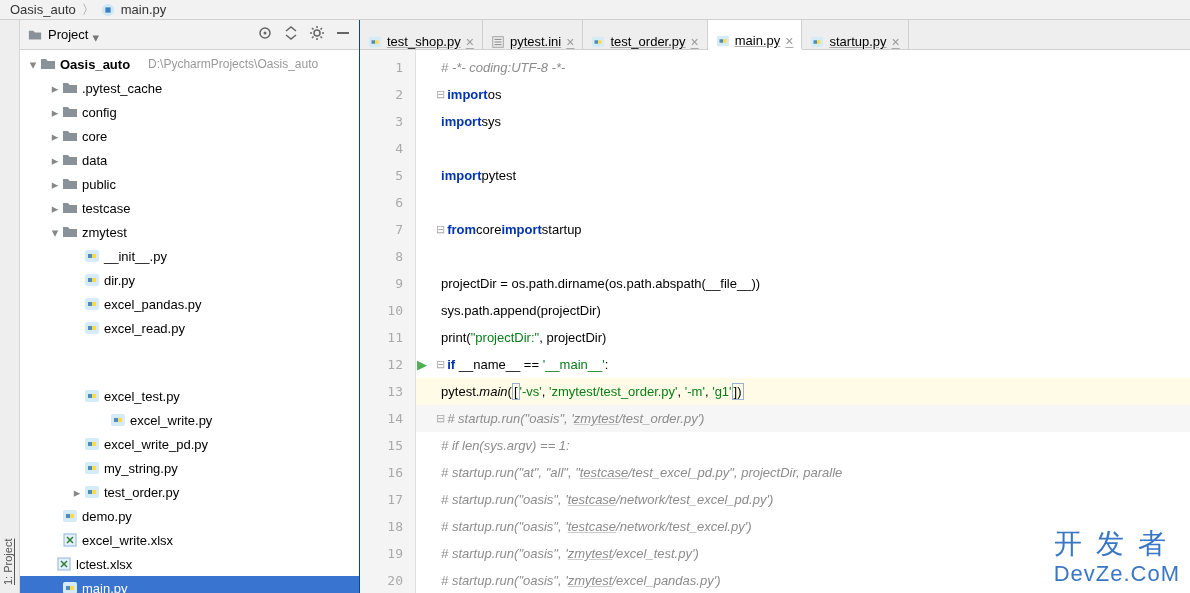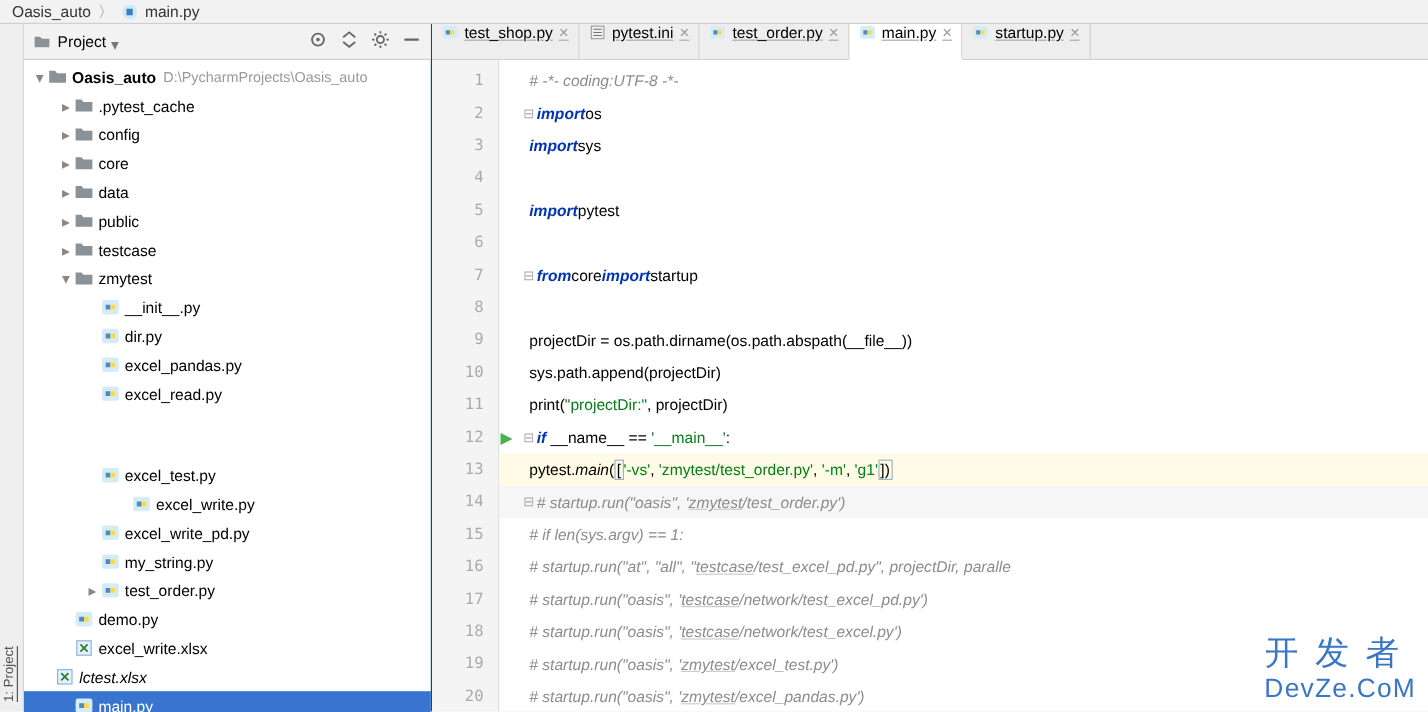--- a/index.html
+++ b/index.html
@@ -29,45 +29,45 @@
 .project-header .tool-icon { margin-left: 10px; color: #666; }
 
 
 .tree { flex: 1; overflow: auto; padding: 2px 0; }
 .tree-row { display: flex; align-items: center; height: 24px; padding-left: 4px; cursor: pointer; white-space: nowrap; }
 .tree-row.selected { background: #3874d0; color: #fff; }
 .tree-row .arrow { width: 14px; height: 14px; display: flex; align-items: center; justify-content: center; color: #888; }
 .tree-row.selected .arrow { color: #fff; }
 .tree-row .icon { width: 16px; height: 16px; margin-right: 4px; display: flex; align-items: center; justify-content: center; }
 .tree-row .label { font-size: 13px; }
-.tree-row .path { color: #999; margin-left: 6px; font-size: 12px; }
+.tree-row .path { color: #999; margin-left: 18px; font-size: 12px; }
 .tree-row.bold .label { font-weight: bold; }
 
 
 .editor-area { flex: 1; display: flex; flex-direction: column; background: #fff; }
 
 
 .tabs { height: 30px; display: flex; align-items: stretch; background: #eeeeee; border-bottom: 1px solid #d0d0d0; }
-.tab { display: flex; align-items: flex-start; padding: 0 8px; border-right: 1px solid #d0d0d0; cursor: pointer; gap: 5px; background: #eeeeee; text-decoration: underline; text-decoration-color: #aaa; }
+.tab { display: flex; align-items: flex-end; padding: 0 8px; border-right: 1px solid #d0d0d0; cursor: pointer; gap: 5px; background: #eeeeee; text-decoration: underline; text-decoration-color: #aaa; }
 .tab.active { background: #fff; border-bottom: 2px solid #fff; margin-bottom: -1px; }
 .tab .close { color: #999; font-size: 14px; line-height: 1; }
 .tab .ficon { width: 14px; height: 14px; }
 
 
 .editor-body { flex: 1; display: flex; overflow: hidden; position: relative; }
 .gutter { width: 56px; background: #f4f4f4; border-right: 1px solid #e0e0e0; padding-top: 4px; }
 .gutter-row { height: 27px; display: flex; align-items: center; justify-content: flex-end; padding-right: 12px; color: #aaa; font-family: "Consolas", monospace; font-size: 13px; position: relative; }
 .gutter-row .run-marker { position: absolute; right: -12px; color: #4caf50; }
 .code { flex: 1; padding-top: 4px; overflow: hidden; font-family: "Consolas", "Menlo", monospace; font-size: 15px; position: relative; }
 .code-line { height: 27px; display: flex; align-items: center; padding-left: 20px; white-space: pre; }
 .code-line.hl { background: #fffbe6; }
 .code-line.hl2 { background: #f6f6f6; }
 
 
-.kw { color: #0033b3; font-weight: bold; font-style: italic; }
+.kw { color: #0033b3; font-weight: bold; }
 .str { color: #067d17; }
 .cmt { color: #8c8c8c; font-style: italic; }
 .builtin { color: #000; }
 .call { font-style: italic; }
 .ul { text-decoration: underline; text-decoration-color: #ccc; }
 .fold-icon { color: #aaa; margin-right: 2px; font-size: 11px; }
 .caret-box { border: 1px solid #99b4d1; padding: 0 1px; }
 
 
 .watermark { position: absolute; right: 10px; bottom: 6px; text-align: right; font-family: "SimHei", sans-serif; color: #3976c3; line-height: 1.2; pointer-events: none; }
@@ -310,21 +310,21 @@
         <div class="tree-row" style="padding-left: 28px;">
           <span class="arrow"></span>
           <span class="icon">
             <svg viewBox="0 0 16 16">
               <rect x="2" y="2" width="12" height="12" fill="#e5f0fb" stroke="#8fb5da"></rect>
               <path d="M5 5l6 6M11 5l-6 6" stroke="#2e7d32" stroke-width="1.5"></path>
             </svg>
           </span>
           <span class="label">excel_write.xlsx</span>
         </div>
-        <div class="tree-row" style="padding-left: 12px; font-style: italic;">
+        <div class="tree-row" style="padding-left: 22px;">
           <span class="arrow"></span>
           <span class="icon">
             <svg viewBox="0 0 16 16">
               <rect x="2" y="2" width="12" height="12" fill="#e5f0fb" stroke="#8fb5da"></rect>
               <path d="M5 5l6 6M11 5l-6 6" stroke="#2e7d32" stroke-width="1.5"></path>
             </svg>
           </span>
           <span class="label">lctest.xlsx</span>
         </div>
         <div class="tree-row selected" style="padding-left: 28px;">

